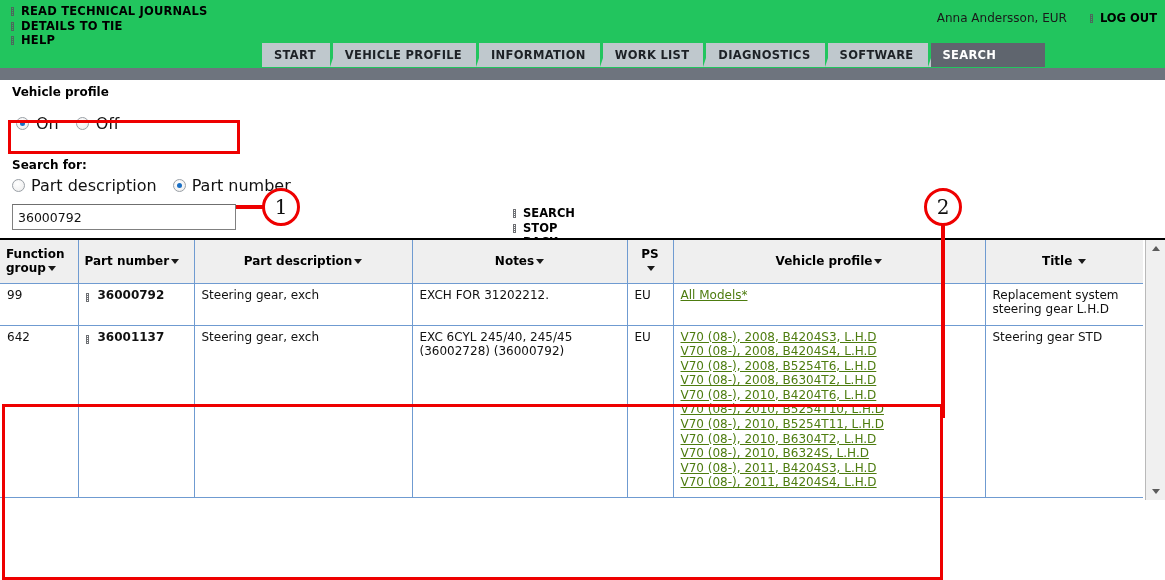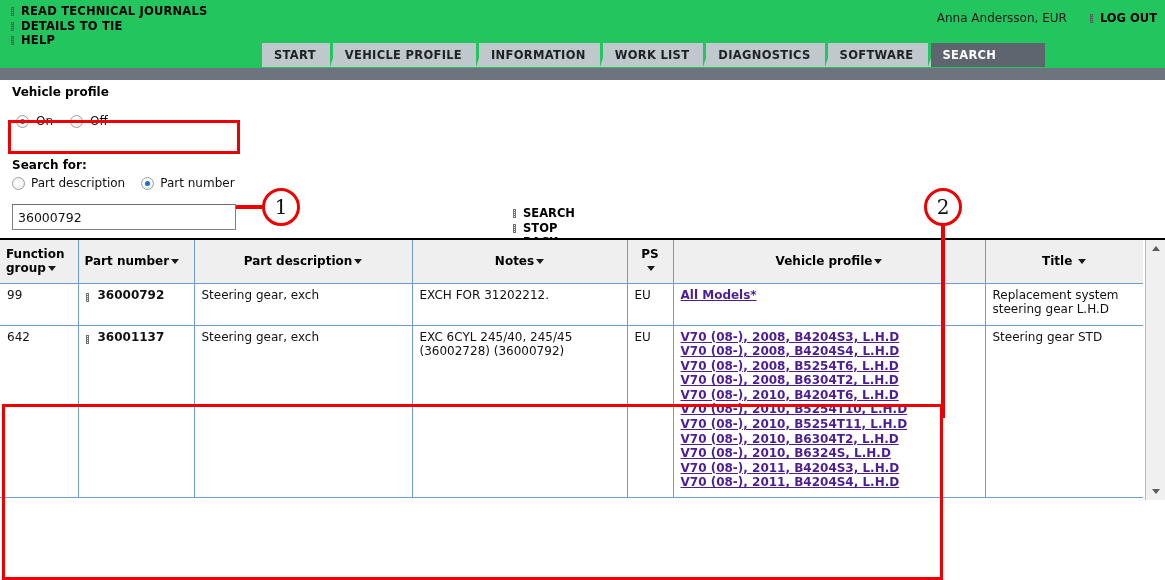--- a/index.html
+++ b/index.html
@@ -167,21 +167,21 @@
     content: "";
     position: absolute;
     left: 3px;
     top: 3px;
     width: 5px;
     height: 5px;
     border-radius: 50%;
     background: #1a6fc4;
   }
   .rd-label {
-    font-size: 12px;
+    font-size: 16px;
     color: #111;
     margin-right: 10px;
     white-space: nowrap;
   }
 
   .search-input-wrap {
     position: absolute;
     left: 12px;
     top: 124px;
     width: 224px;
@@ -356,28 +356,27 @@
     top: 9px;
     width: 3px;
     height: 9px;
     background-image:
       linear-gradient(to right, #55585c 1px, transparent 1px),
       linear-gradient(to bottom, #55585c 1px, transparent 1px);
     background-size: 2px 2px;
     opacity: .85;
   }
   a.vp-link {
-    color: #4c1d95;
+    color: #4d7c0f;
     text-decoration: underline;
     font-size: 12px;
     display: block;
     line-height: 14.6px;
     white-space: nowrap;
     cursor: pointer;
-    font-weight: bold;
   }
   .title-cell { line-height: 14.6px; }
 
   
   .vscroll {
     width: 20px;
     flex: 0 0 20px;
     background: #f0f0f0;
     border-left: 1px solid #b9b9b9;
     position: relative;

